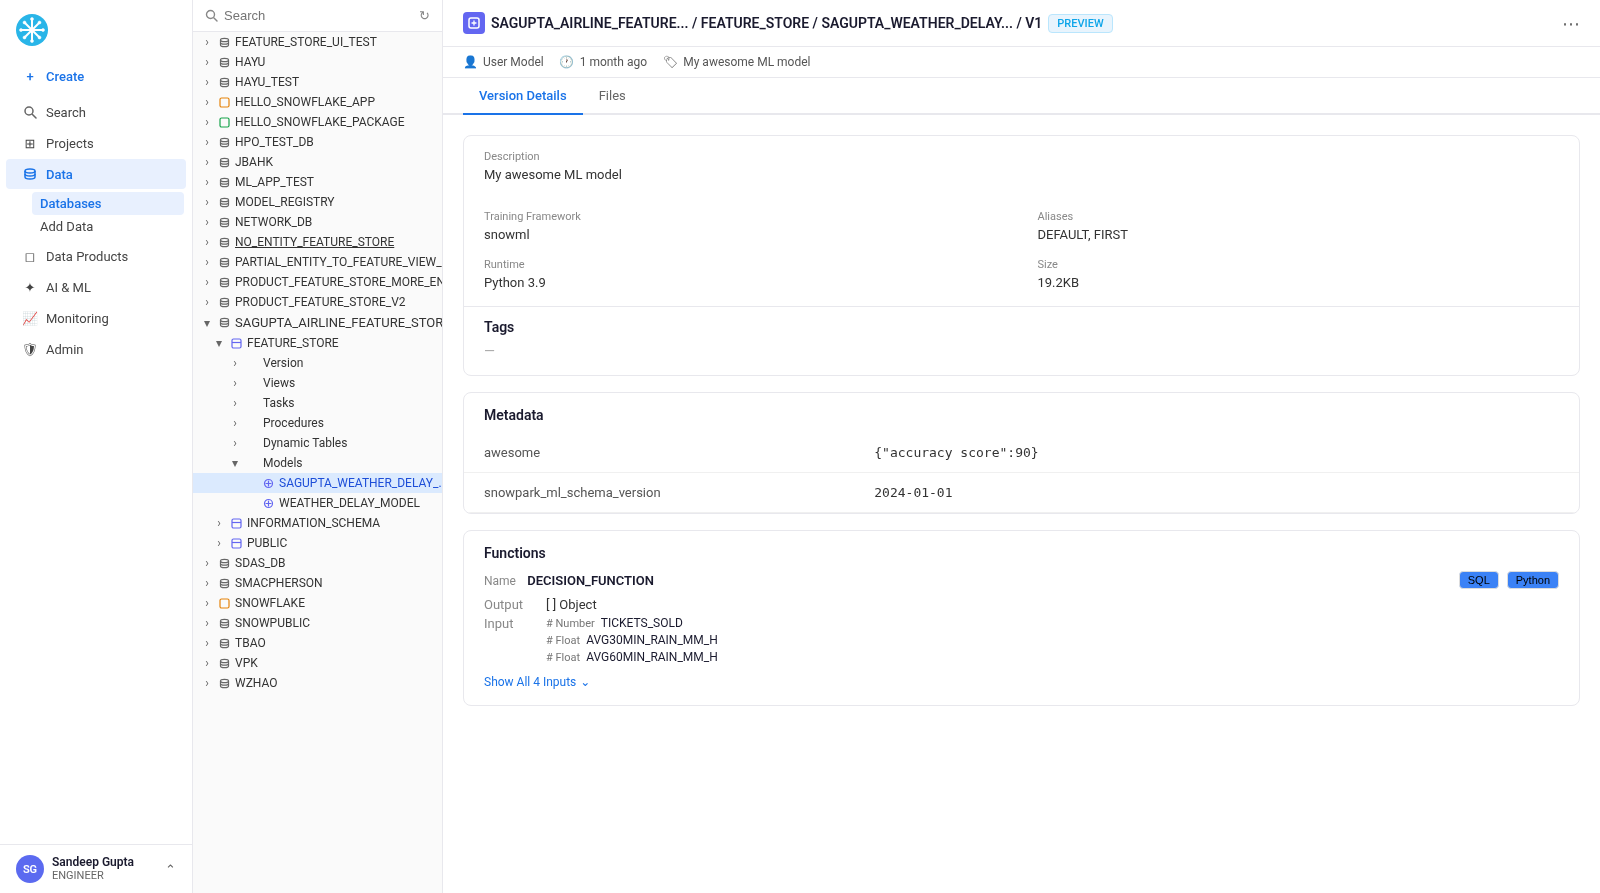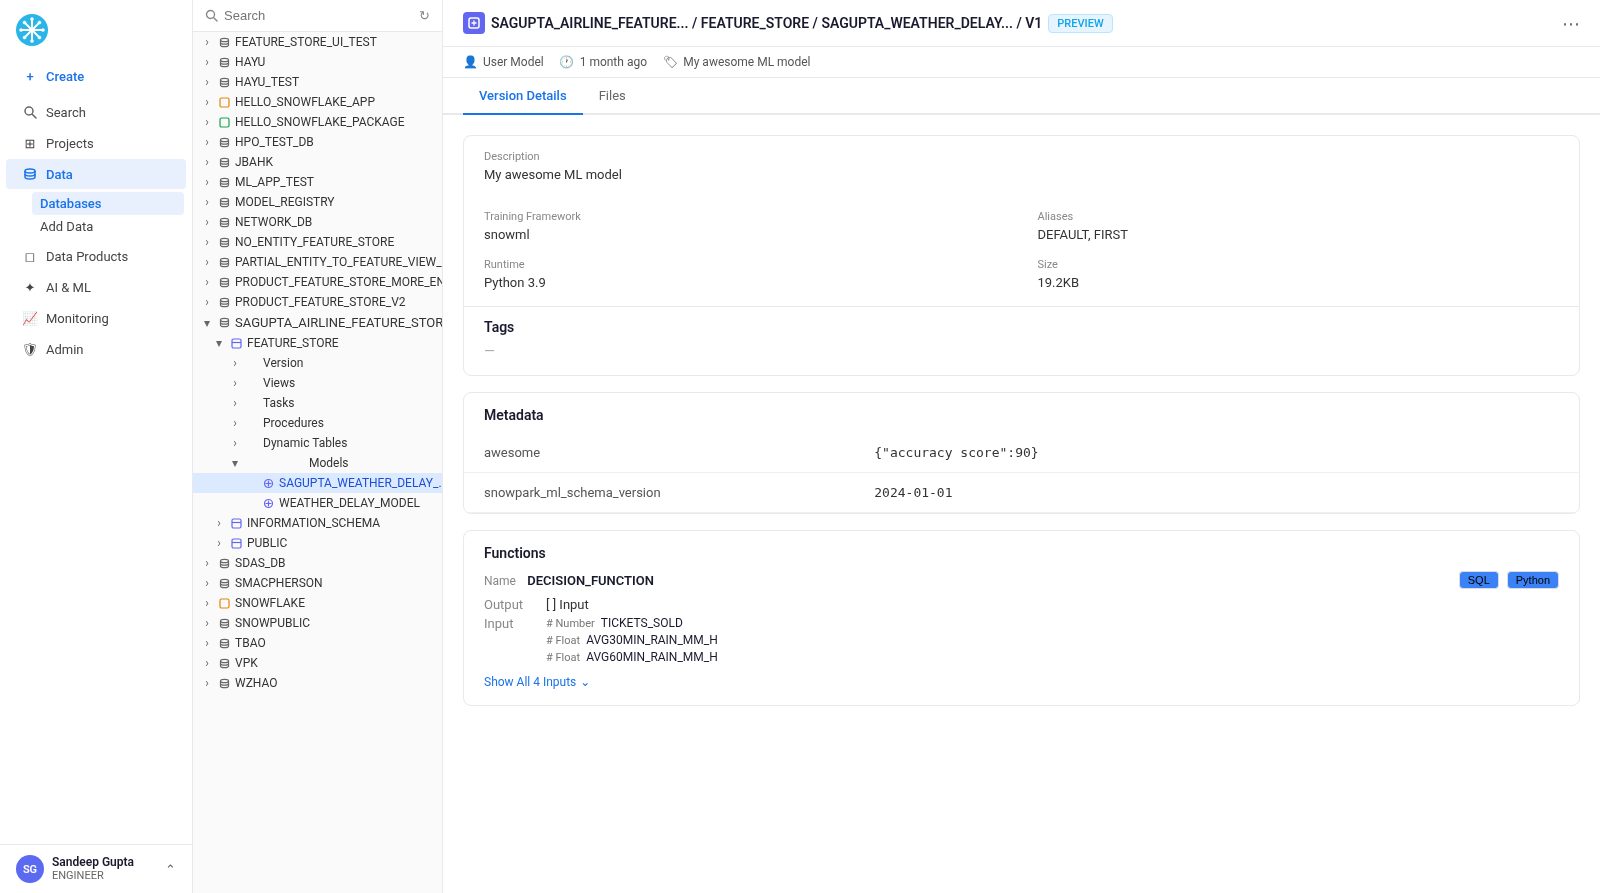--- a/index.html
+++ b/index.html
@@ -381,21 +381,21 @@
       </div>
       <div class="tree-node" style="padding-left: 8px;">
         <span class="chevron">›</span>
         <span class="tree-icon">
           <svg width="13" height="13" viewBox="0 0 13 13" fill="none">
             <ellipse cx="6.5" cy="4" rx="4" ry="1.7" stroke="#666" stroke-width="1.2"></ellipse>
             <path d="M2.5 4v5c0 .93 1.79 1.7 4 1.7s4-.77 4-1.7V4" stroke="#666" stroke-width="1.2"></path>
             <path d="M2.5 6.5c0 .93 1.79 1.7 4 1.7s4-.77 4-1.7" stroke="#666" stroke-width="1.2"></path>
           </svg>
         </span>
-        <span style="font-size: 12px;">NO_ENTITY_FEATURE_STORE</span>
+        <span style="font-size: 12px; text-decoration: underline;">NO_ENTITY_FEATURE_STORE</span>
       </div>
       <div class="tree-node" style="padding-left: 8px;">
         <span class="chevron">›</span>
         <span class="tree-icon">
           <svg width="13" height="13" viewBox="0 0 13 13" fill="none">
             <ellipse cx="6.5" cy="4" rx="4" ry="1.7" stroke="#666" stroke-width="1.2"></ellipse>
             <path d="M2.5 4v5c0 .93 1.79 1.7 4 1.7s4-.77 4-1.7V4" stroke="#666" stroke-width="1.2"></path>
             <path d="M2.5 6.5c0 .93 1.79 1.7 4 1.7s4-.77 4-1.7" stroke="#666" stroke-width="1.2"></path>
           </svg>
         </span>
@@ -465,21 +465,21 @@
         <span style="font-size: 12px;">Procedures</span>
       </div>
       <div class="tree-node" style="padding-left: 36px;">
         <span class="chevron">›</span>
         <span class="tree-icon"></span>
         <span style="font-size: 12px;">Dynamic Tables</span>
       </div>
       <div class="tree-node" style="padding-left: 36px;">
         <span class="chevron">▾</span>
         <span class="tree-icon"></span>
-        <span style="font-size: 12px; margin-left: 46px;">Models</span>
+        <span style="font-size: 12px;">Models</span>
       </div>
       <div class="tree-node selected" style="padding-left: 52px;">
         <span class="chevron"></span>
         <span class="tree-icon">
           <svg width="13" height="13" viewBox="0 0 13 13" fill="none">
             <circle cx="6.5" cy="6.5" r="4" stroke="#6366f1" stroke-width="1.2"></circle>
             <path d="M4 6.5h5M6.5 4v5" stroke="#6366f1" stroke-width="1.2" stroke-linecap="round"></path>
           </svg>
         </span>
         <span style="font-size: 12px;">SAGUPTA_WEATHER_DELAY_...</span>
@@ -683,21 +683,21 @@
             <span style="color:#888; font-size:12px; margin-right:8px;">Name</span>
             <span style="font-weight:600; font-size:13px;">DECISION_FUNCTION</span>
           </div>
           <div class="sql-py-btns">
             <button class="lang-btn">SQL</button>
             <button class="lang-btn">Python</button>
           </div>
         </div>
         <div class="fn-row">
           <span class="fn-label">Output</span>
-          <span class="fn-value">[ ] Input</span>
+          <span class="fn-value">[ ] Object</span>
         </div>
         <div class="fn-row">
           <span class="fn-label">Input</span>
           <div id="inputs-list">
               <div class="fn-input-row">
                 <span style="color:#777;font-size:11px;"># Number</span> 
                 <span style="font-size:12px;">TICKETS_SOLD</span>
               </div>
               <div class="fn-input-row">
                 <span style="color:#777;font-size:11px;"># Float</span> 

